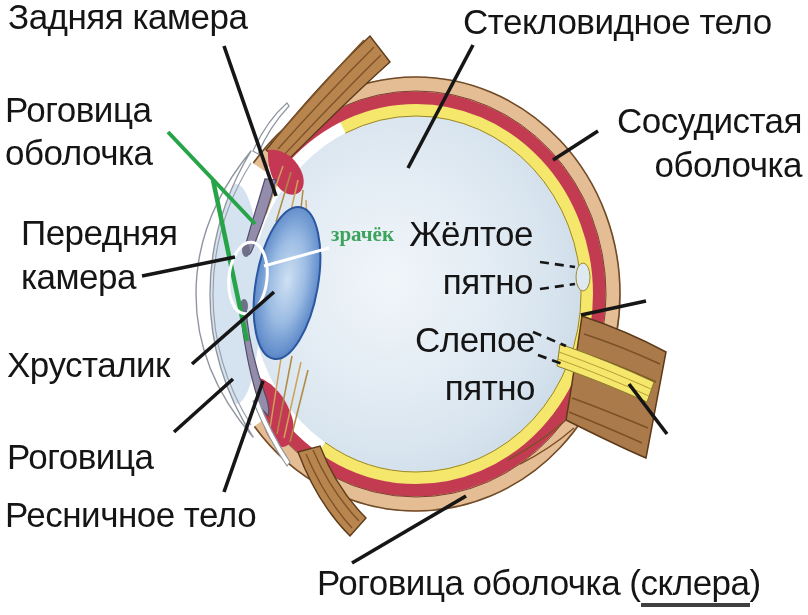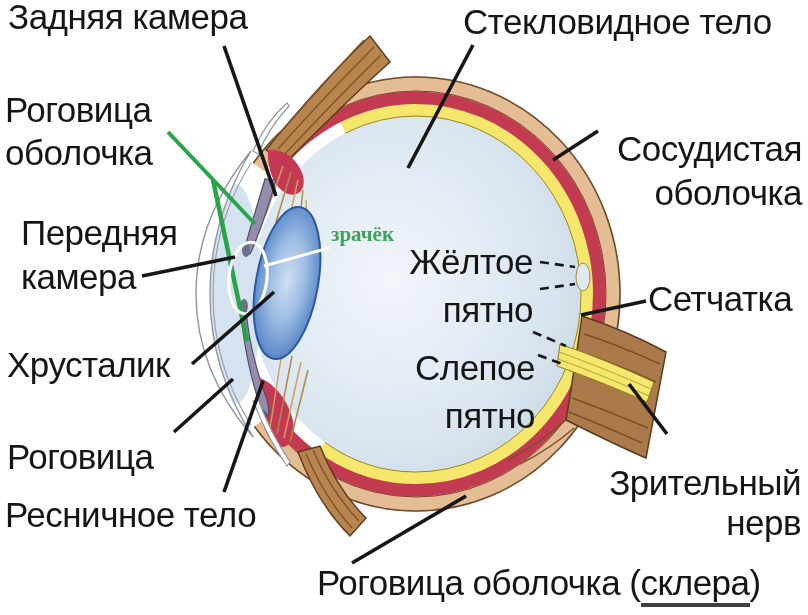--- a/index.html
+++ b/index.html
@@ -2,21 +2,21 @@
 <html><head>
 <meta charset="utf-8">
 <style>
   html,body{margin:0;padding:0;background:#fff;}
   .stage{position:relative;width:808px;height:615px;background:#fff;overflow:hidden;
          font-family:"Liberation Sans",sans-serif;}
   .stage svg{position:absolute;left:0;top:0;}
   .label{position:absolute;font-size:35px;line-height:41px;color:#151515;
          white-space:pre-line;letter-spacing:-0.5px;}
   .lh43{line-height:43px;} .lh44{line-height:44px;} .lh40{line-height:40px;} .lh48{line-height:48px;}
-  .ra{text-align:right;margin-top:28px;}
+  .ra{text-align:right;}
   .pupil-label{position:absolute;font-family:"Liberation Serif",serif;font-weight:bold;
          font-size:21px;line-height:24px;color:#3ea35b;letter-spacing:0;}
   .sclera-hl{border-bottom:4px solid #404040;padding-bottom:1px;}
 </style>
 </head>
 <body>
 
 <div class="stage">
 
 <svg width="808" height="615" viewBox="0 0 808 615">
@@ -145,23 +145,20 @@
 <div class="label lh43" style="left:5px;top:88px;">Роговица
 оболочка</div>
 <div class="label lh44" style="left:5px;top:211px;margin-left:16px;">Передняя
 камера</div>
 <div class="label" style="left:7px;top:344px;">Хрусталик</div>
 <div class="label" style="left:7px;top:424px;margin-top:12px;">Роговица</div>
 <div class="label" style="left:5px;top:494px;">Ресничное тело</div>
 <div class="label" style="left:463px;top:1px;">Стекловидное тело</div>
 <div class="label lh44 ra" style="right:6px;top:99px;">Сосудистая
 оболочка</div>
-<div class="label" style="left:648px;top:278px;">Сетчатка</div>
-<div class="label lh40 ra" style="right:7px;top:435px;">Зрительный
-нерв</div>
 <div class="label lh48 ra" style="right:275px;top:210px;">Жёлтое
 пятно</div>
 <div class="label lh48 ra" style="right:273px;top:316px;">Слепое
 пятно</div>
 <div class="pupil-label" style="left:331px;top:222px;">зрачёк</div>
 <div class="label" style="left:317px;top:562px;"><span>Роговица оболочка (</span><span class="sclera-hl">склера</span><span>)</span></div>
 
 </div>
 
 </body></html>

